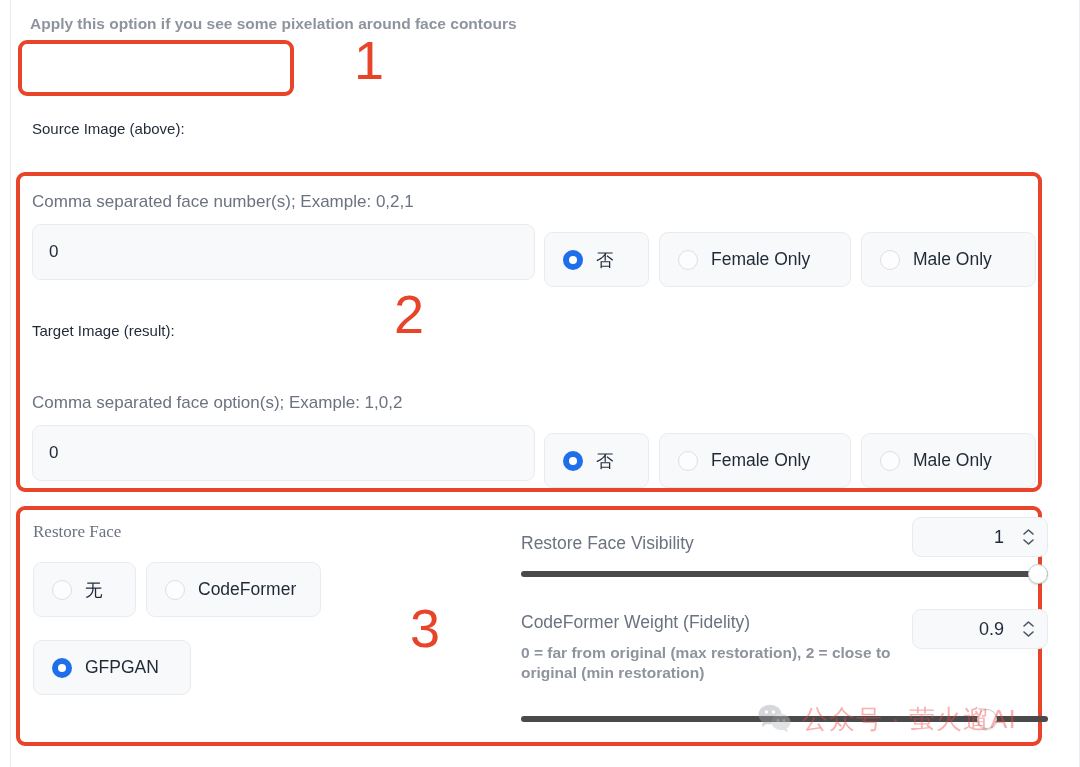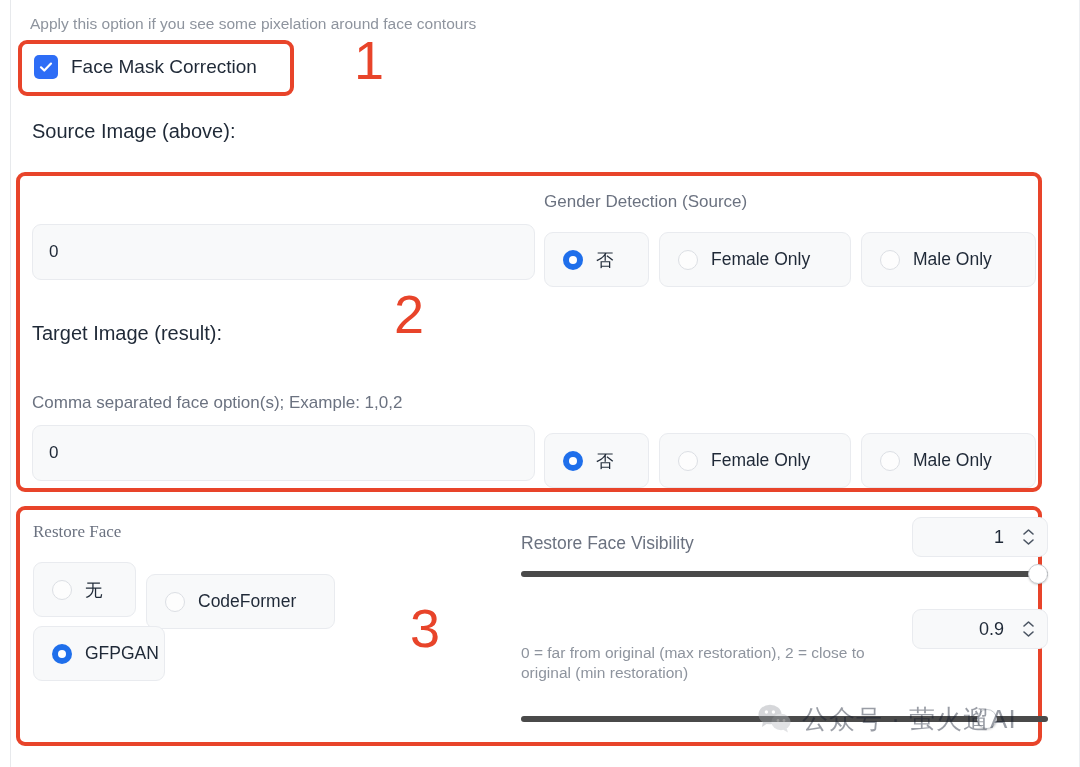--- a/index.html
+++ b/index.html
@@ -40,24 +40,25 @@
     top: 0;
     width: 1080px;
     height: 767px;
   }
 
   
   .hint {
     color: #8e949e;
     font-size: 15.5px;
     line-height: 1.3;
+    font-weight: bold;
   }
   .strong-label {
     color: #1f2937;
-    font-size: 20px;
+    font-size: 15px;
   }
 
   
   .anno-box {
     position: absolute;
     border: 4px solid #e8442a;
     border-radius: 9px;
     box-sizing: border-box;
     pointer-events: none;
   }
@@ -209,56 +210,48 @@
   .watermark {
     position: absolute;
     display: flex;
     align-items: center;
     gap: 10px;
     opacity: 0.42;
     pointer-events: none;
   }
   .wm-text {
     font-size: 26px;
-    color: #0f172a;
+    color: #ef4444;
     letter-spacing: 1px;
     white-space: nowrap;
   }
   .wm-icon { flex: none; }
 </style>
 </head>
 <body>
 
 <div class="panel-edge"></div>
 <div class="panel-edge-r"></div>
 
 <div class="content">
 
   <div class="hint" style="position:absolute; left:30px; top:14px;">Apply this option if you see some pixelation around face contours</div>
 
-  <div class="checkbox-row" style="left:34px; top:55px;">
-    <span class="cb">
-      <svg width="16" height="16" viewBox="0 0 16 16">
-        <path d="M3 8.3 L6.3 11.5 L13 4.6" fill="none" stroke="#ffffff" stroke-width="2.2" stroke-linecap="round" stroke-linejoin="round"></path>
-      </svg>
-    </span>
-    <span class="cb-label">Face Mask Correction</span>
-  </div>
 
   <div class="anno-box" style="left:18px; top:40px; width:276px; height:56px;"></div>
   <div class="anno-num" style="left:354px; top:33px;">1</div>
 
   <div class="strong-label" style="position:absolute; left:32px; top:120px;">Source Image (above):</div>
 
   <div class="anno-box" style="left:16px; top:172px; width:1026px; height:320px;"></div>
   <div class="anno-num" style="left:394px; top:287px;">2</div>
 
+  <div class="field-label" style="left:32px; top:192px;">Comma separated face number(s); Example: 0,2,1</div>
   <div class="text-input" style="left:32px; top:224px; width:503px; height:56px;">0</div>
 
-  <div class="field-label" style="left:544px; top:192px;">Gender Detection (Source)</div>
 
   <div class="radio-pill" style="left:544px; top:232px; width:105px; height:55px;">
     <span class="radio-dot on"></span>
     <span>否</span>
   </div>
   <div class="radio-pill" style="left:659px; top:232px; width:192px; height:55px;">
     <span class="radio-dot"></span>
     <span>Female Only</span>
   </div>
   <div class="radio-pill" style="left:861px; top:232px; width:175px; height:55px;">
@@ -287,25 +280,25 @@
 
   <div class="anno-box" style="left:16px; top:506px; width:1026px; height:240px;"></div>
   <div class="anno-num" style="left:410px; top:601px;">3</div>
 
   <div class="field-label" style="left:33px; top:522px;font-family:Liberation Serif, serif;">Restore Face</div>
 
   <div class="radio-pill" style="left:33px; top:562px; width:103px; height:55px;">
     <span class="radio-dot"></span>
     <span>无</span>
   </div>
-  <div class="radio-pill" style="left:146px; top:562px; width:189px; height:55px;margin-top:12px;">
+  <div class="radio-pill" style="left:146px; top:562px; width:175px; height:55px;">
     <span class="radio-dot"></span>
     <span>CodeFormer</span>
   </div>
-  <div class="radio-pill" style="left:33px; top:626px; width:132px; height:55px;align-items:center;">
+  <div class="radio-pill" style="left:33px; top:640px; width:158px; height:55px;align-items:center;">
     <span class="radio-dot on"></span>
     <span>GFPGAN</span>
   </div>
 
   <div class="field-label" style="left:521px; top:521px; font-size:17.5px;margin-top:12px;">Restore Face Visibility</div>
 
   <div class="stepper" style="left:912px; top:517px; width:136px; height:40px;">
     <span class="stepper-val">1</span>
     <span class="stepper-arrows">
       <svg width="13" height="8" viewBox="0 0 13 8">
@@ -315,20 +308,21 @@
         <path d="M2 2 L6.5 6 L11 2" fill="none" stroke="#4b5563" stroke-width="1.6" stroke-linecap="round" stroke-linejoin="round"></path>
       </svg>
     </span>
   </div>
 
   <div class="slider" style="left:521px; top:564px; width:527px;">
     <div class="slider-track"></div>
     <div class="slider-thumb" id="vis-thumb" style="left: 507px;"></div>
   </div>
 
+  <div class="field-label" style="left:521px; top:612px; font-size:17.5px;">CodeFormer Weight (Fidelity)</div>
 
   <div class="hint" style="position:absolute; left:521px; top:643px; width:395px;">0 = far from original (max restoration), 2 = close to original (min restoration)</div>
 
   <div class="stepper" style="left:912px; top:609px; width:136px; height:40px;">
     <span class="stepper-val">0.9</span>
     <span class="stepper-arrows">
       <svg width="13" height="8" viewBox="0 0 13 8">
         <path d="M2 6 L6.5 2 L11 6" fill="none" stroke="#4b5563" stroke-width="1.6" stroke-linecap="round" stroke-linejoin="round"></path>
       </svg>
       <svg width="13" height="8" viewBox="0 0 13 8">

